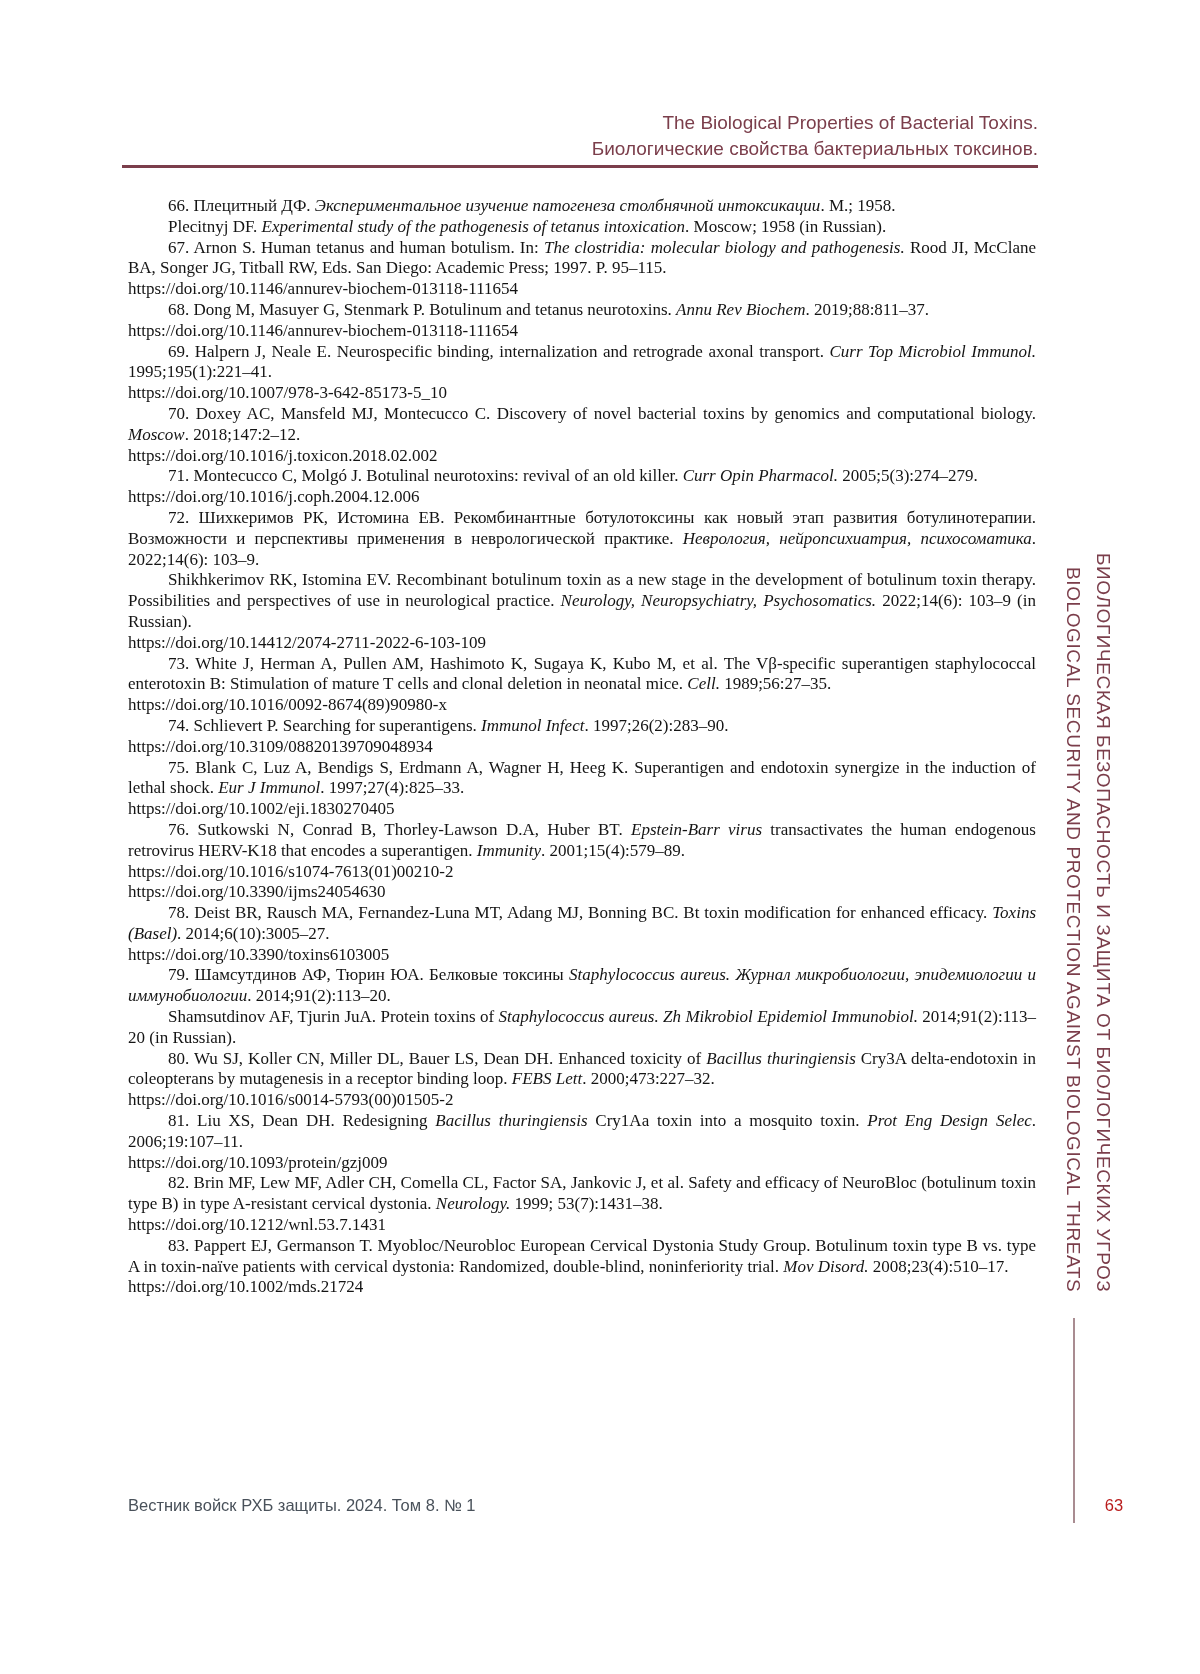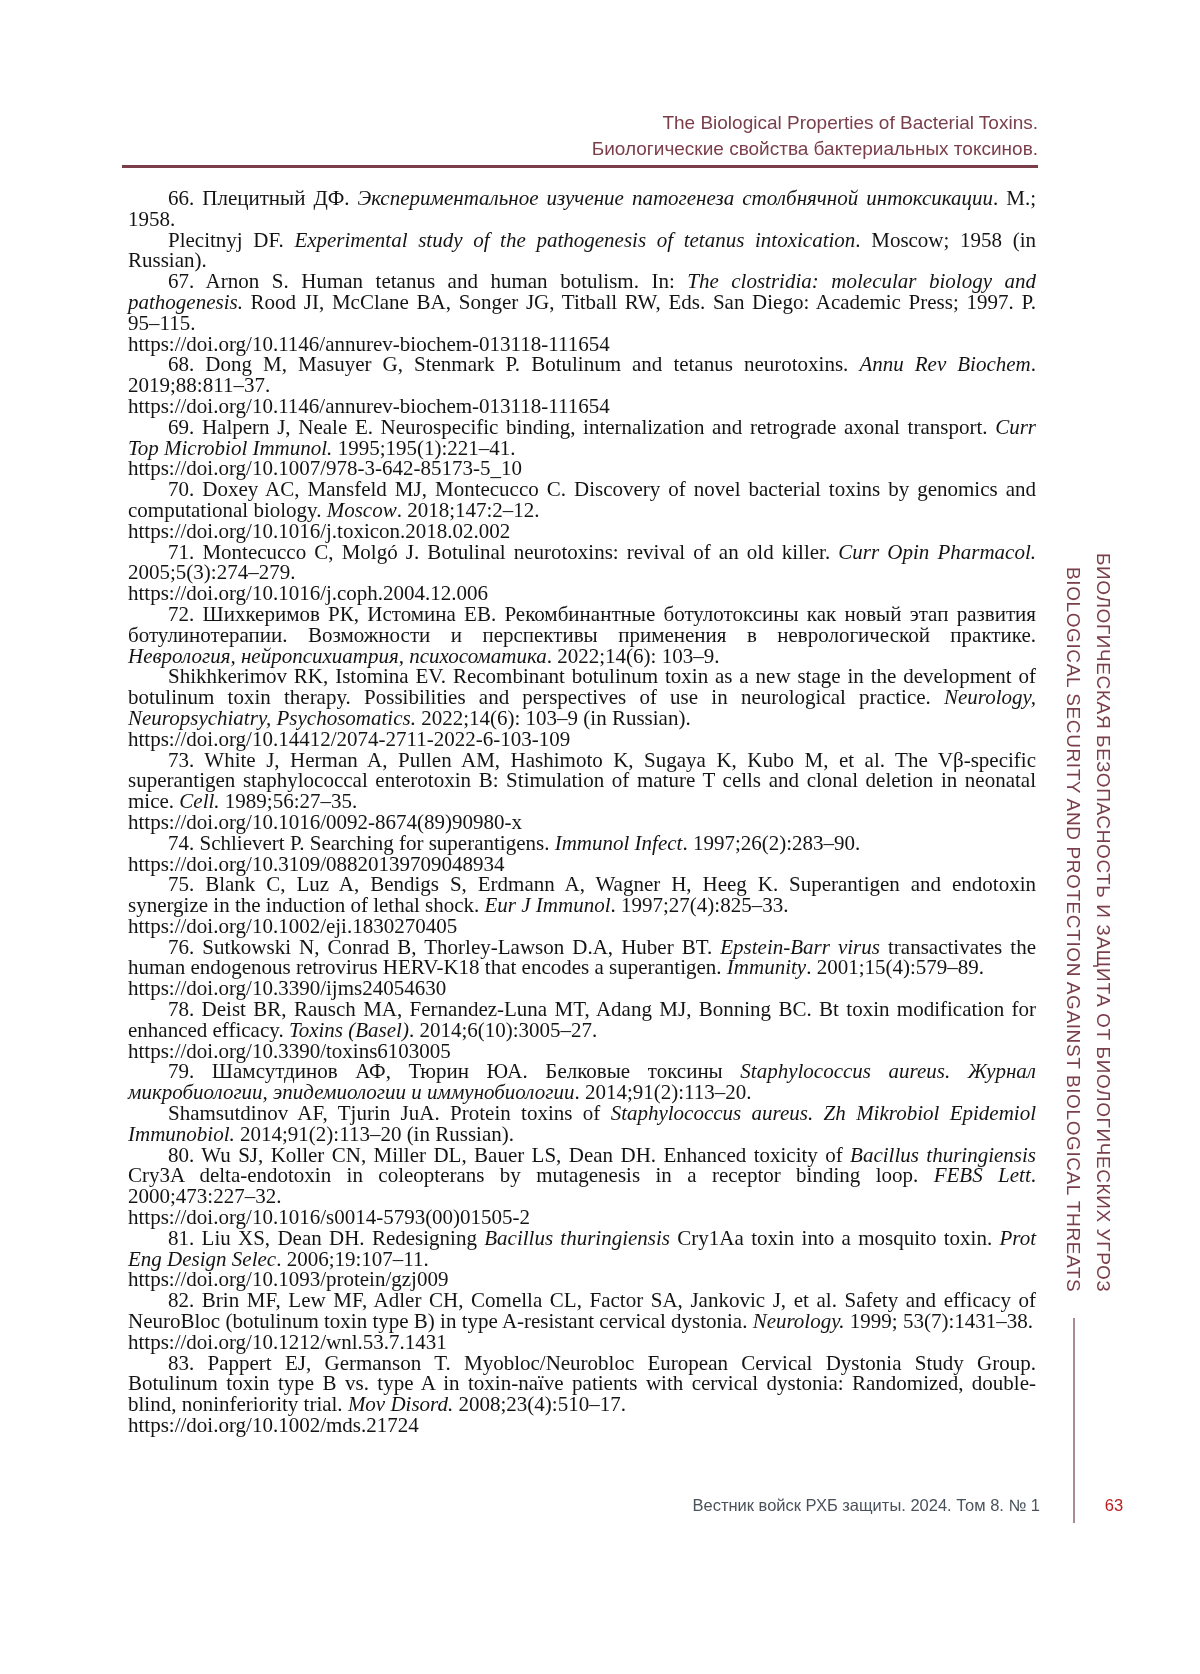--- a/index.html
+++ b/index.html
@@ -11,42 +11,42 @@
   .header-block{
     position:absolute;top:110px;right:162px;text-align:right;
     font-family:"Liberation Sans", sans-serif;color:#7b3e4b;
     font-size:19px;line-height:26px;font-weight:400;
   }
   .header-rule{
     position:absolute;top:165px;left:122px;width:916px;height:3px;background:#7b3e4b;
   }
   
   .refs{
-    position:absolute;left:128px;top:188px;width:908px;
-    font-size:21px;line-height:20.8px;text-align:justify;
+    position:absolute;left:128px;top:196px;width:908px;
+    font-size:17px;line-height:20.8px;text-align:justify;
   }
   .refs p{margin:0;padding:0;}
   .refs p.indent{text-indent:40px;}
   .refs p.doi{text-align:left;font-family:Liberation Serif, serif;}
   .refs .it{font-style:italic;}
   
   .vertical-band{
     position:absolute;top:552px;right:82px;height:740px;
     writing-mode:vertical-rl;text-align:end;white-space:nowrap;
     font-family:"Liberation Sans", sans-serif;color:#7b3e4b;
     font-size:19px;line-height:30px;letter-spacing:0.6px;
   }
   .vertical-band div{display:block;}
   
   .footer-rule{
     position:absolute;left:1073px;top:1318px;width:2px;height:205px;background:#a98c91;
   }
   
   .footer-journal{
-    position:absolute;left:128px;top:1496px;width:912px;text-align:right;
+    position:absolute;left:128px;top:1496px;width:912px;text-align:left;
     font-family:"Liberation Sans", sans-serif;font-size:16.5px;color:#49515a;
   }
   .footer-page{
     position:absolute;left:1074px;top:1496px;width:80px;text-align:center;
     font-family:"Liberation Sans", sans-serif;font-size:16.5px;color:#b91c1c;
   }
 </style>
 </head>
 <body>
 
@@ -72,20 +72,21 @@
     <p class="indent"><span>72. Шихкеримов РК, Истомина ЕВ. Рекомбинантные ботулотоксины как новый этап развития ботулинотерапии. Возможности и перспективы применения в неврологической практике. </span><span class="it">Неврология, нейропсихиатрия, психосоматика</span><span>. 2022;14(6): 103–9.</span></p>
     <p class="indent"><span>Shikhkerimov RK, Istomina EV. Recombinant botulinum toxin as a new stage in the development of botulinum toxin therapy. Possibilities and perspectives of use in neurological practice. </span><span class="it">Neurology, Neuropsychiatry, Psychosomatics.</span><span> 2022;14(6): 103–9 (in Russian).</span></p>
     <p class="doi"><span>https://doi.org/10.14412/2074-2711-2022-6-103-109</span></p>
     <p class="indent"><span>73. White J, Herman A, Pullen AM, Hashimoto K, Sugaya K, Kubo M, et al. The Vβ-specific superantigen staphylococcal enterotoxin B: Stimulation of mature T cells and clonal deletion in neonatal mice. </span><span class="it">Cell.</span><span> 1989;56:27–35.</span></p>
     <p class="doi"><span>https://doi.org/10.1016/0092-8674(89)90980-x</span></p>
     <p class="indent"><span>74. Schlievert P. Searching for superantigens. </span><span class="it">Immunol Infect</span><span>. 1997;26(2):283–90.</span></p>
     <p class="doi"><span>https://doi.org/10.3109/08820139709048934</span></p>
     <p class="indent"><span>75. Blank C, Luz A, Bendigs S, Erdmann A, Wagner H, Heeg K. Superantigen and endotoxin synergize in the induction of lethal shock. </span><span class="it">Eur J Immunol</span><span>. 1997;27(4):825–33.</span></p>
     <p class="doi"><span>https://doi.org/10.1002/eji.1830270405</span></p>
     <p class="indent"><span>76. Sutkowski N, Conrad B, Thorley-Lawson D.A, Huber BT. </span><span class="it">Epstein-Barr virus</span><span> transactivates the human endogenous retrovirus HERV-K18 that encodes a superantigen. </span><span class="it">Immunity</span><span>. 2001;15(4):579–89.</span></p>
+    <p class="doi"><span>https://doi.org/10.1016/s1074-7613(01)00210-2</span></p>
     <p class="doi"><span>https://doi.org/10.3390/ijms24054630</span></p>
     <p class="indent"><span>78. Deist BR, Rausch MA, Fernandez-Luna MT, Adang MJ, Bonning BC. Bt toxin modification for enhanced efficacy. </span><span class="it">Toxins (Basel)</span><span>. 2014;6(10):3005–27.</span></p>
     <p class="doi"><span>https://doi.org/10.3390/toxins6103005</span></p>
     <p class="indent"><span>79. Шамсутдинов АФ, Тюрин ЮА. Белковые токсины </span><span class="it">Staphylococcus aureus. Журнал микробиологии, эпидемиологии и иммунобиологии</span><span>. 2014;91(2):113–20.</span></p>
     <p class="indent"><span>Shamsutdinov AF, Tjurin JuA. Protein toxins of </span><span class="it">Staphylococcus aureus. Zh Mikrobiol Epidemiol Immunobiol.</span><span> 2014;91(2):113–20 (in Russian).</span></p>
     <p class="indent"><span>80. Wu SJ, Koller CN, Miller DL, Bauer LS, Dean DH. Enhanced toxicity of </span><span class="it">Bacillus thuringiensis</span><span> Cry3A delta-endotoxin in coleopterans by mutagenesis in a receptor binding loop. </span><span class="it">FEBS Lett</span><span>. 2000;473:227–32.</span></p>
     <p class="doi"><span>https://doi.org/10.1016/s0014-5793(00)01505-2</span></p>
     <p class="indent"><span>81. Liu XS, Dean DH. Redesigning </span><span class="it">Bacillus thuringiensis</span><span> Cry1Aa toxin into a mosquito toxin. </span><span class="it">Prot Eng Design Selec</span><span>. 2006;19:107–11.</span></p>
     <p class="doi"><span>https://doi.org/10.1093/protein/gzj009</span></p>
     <p class="indent"><span>82. Brin MF, Lew MF, Adler CH, Comella CL, Factor SA, Jankovic J, et al. Safety and efficacy of NeuroBloc (botulinum toxin type B) in type A-resistant cervical dystonia. </span><span class="it">Neurology.</span><span> 1999; 53(7):1431–38.</span></p>

